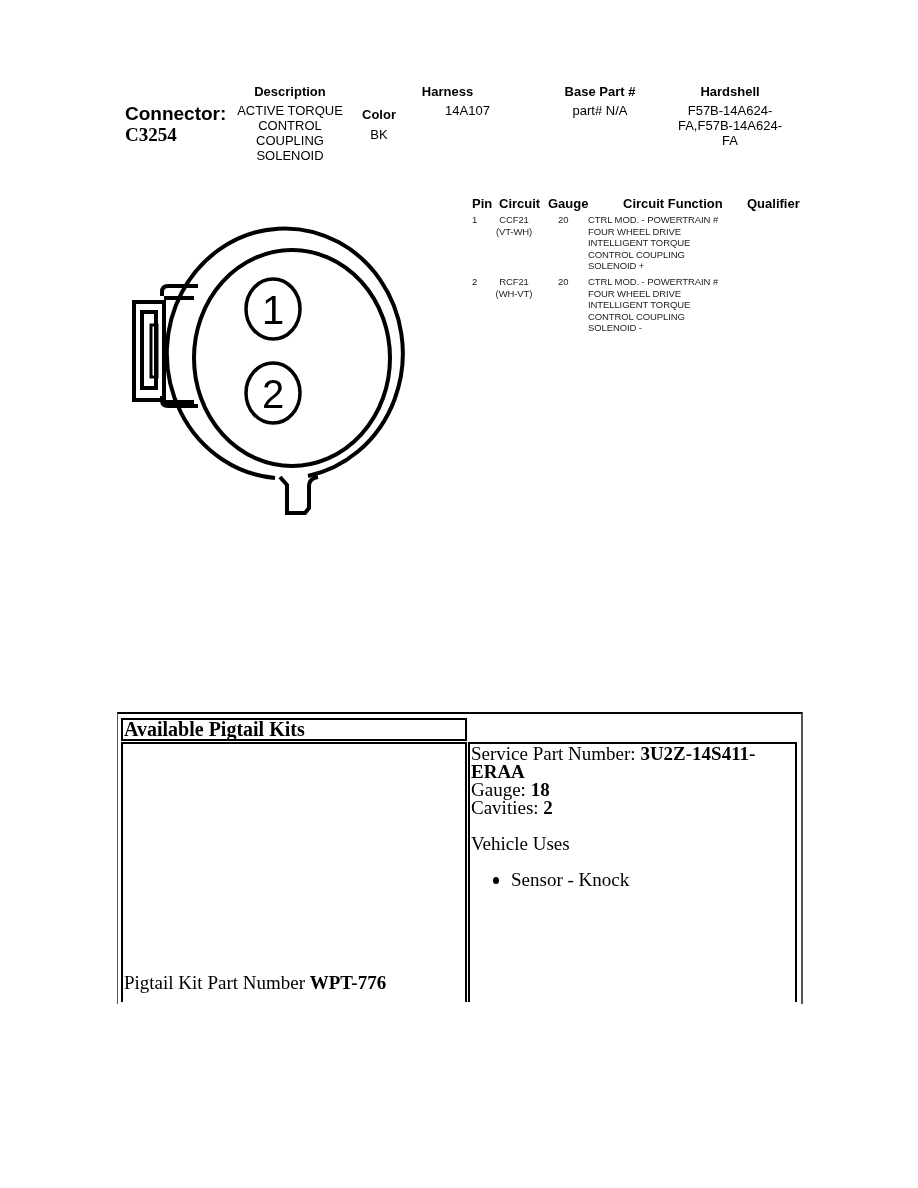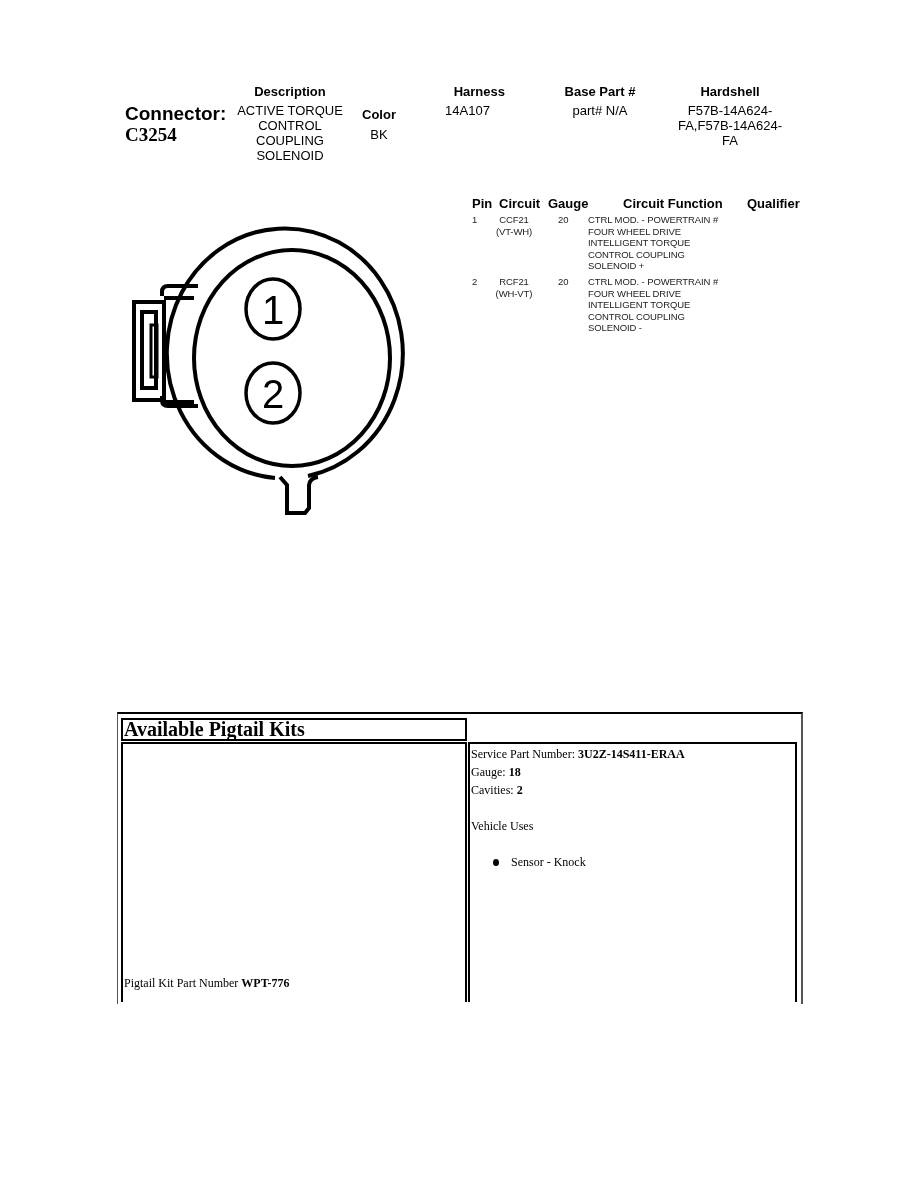--- a/index.html
+++ b/index.html
@@ -21,21 +21,21 @@
     
     .outer-frame { left: 117px; top: 712px; width: 683px; height: 290px;
       border-top: 2px solid #000; border-left: 1px solid #555; border-right: 2px solid #555; }
     .cell { position: absolute; box-sizing: border-box; }
     .cell-hdr-left { left: 121px; top: 718px; width: 346px; height: 23px;
       border: 2px solid #000; border-right-width: 2px; }
     .cell-body-left { left: 121px; top: 742px; width: 346px; height: 260px;
       border-left: 2px solid #000; border-top: 2px solid #000; border-right: 2px solid #000; }
     .cell-body-right { left: 468px; top: 742px; width: 329px; height: 260px;
       border-left: 2px solid #000; border-top: 2px solid #000; border-right: 2px solid #000; }
-    .serif-txt { font-size: 12px; line-height: 18px; }
+    .serif-txt { font-size: 19px; line-height: 18px; }
     .pt-title { font-weight: bold; font-size: 20px; left: 124px; top: 720px; }
     .bullet-list { list-style: none; margin: 0; padding: 0; }
     .bullet-list li { position: relative; padding-left: 18px; }
     .bullet-dot { position: absolute; left: 0; top: 6px; width: 6px; height: 7px; background: #000; border-radius: 50%; }
   </style>
 </head>
 <body>
 
 <div class="abs sans conn-title" style="left:125px; top:103px;">Connector:</div>
 <div class="abs sans conn-title" style="left:125px; top:124px;font-family:Liberation Serif, serif;">C3254</div>
@@ -44,21 +44,21 @@
 <div class="abs sans hdr-val" style="left:225px; top:103px; width:130px;">
   <div>ACTIVE TORQUE</div>
   <div>CONTROL</div>
   <div>COUPLING</div>
   <div>SOLENOID</div>
 </div>
 
 <div class="abs sans hdr-label" style="left:355px; top:107px; width:48px;">Color</div>
 <div class="abs sans hdr-val" style="left:355px; top:127px; width:48px;">BK</div>
 
-<div class="abs sans hdr-label" style="left:430px; top:84px; width:75px;text-align:right;">Harness</div>
+<div class="abs sans hdr-label" style="left:410px; top:84px; width:75px;">Harness</div>
 <div class="abs sans hdr-val" style="left:430px; top:103px; width:75px;">14A107</div>
 
 <div class="abs sans hdr-label" style="left:550px; top:84px; width:100px;">Base Part #</div>
 <div class="abs sans hdr-val" style="left:550px; top:103px; width:100px;">part# N/A</div>
 
 <div class="abs sans hdr-label" style="left:675px; top:84px; width:110px;">Hardshell</div>
 <div class="abs sans hdr-val" style="left:665px; top:103px; width:130px;">
   <div>F57B-14A624-</div>
   <div>FA,F57B-14A624-</div>
   <div>FA</div>

